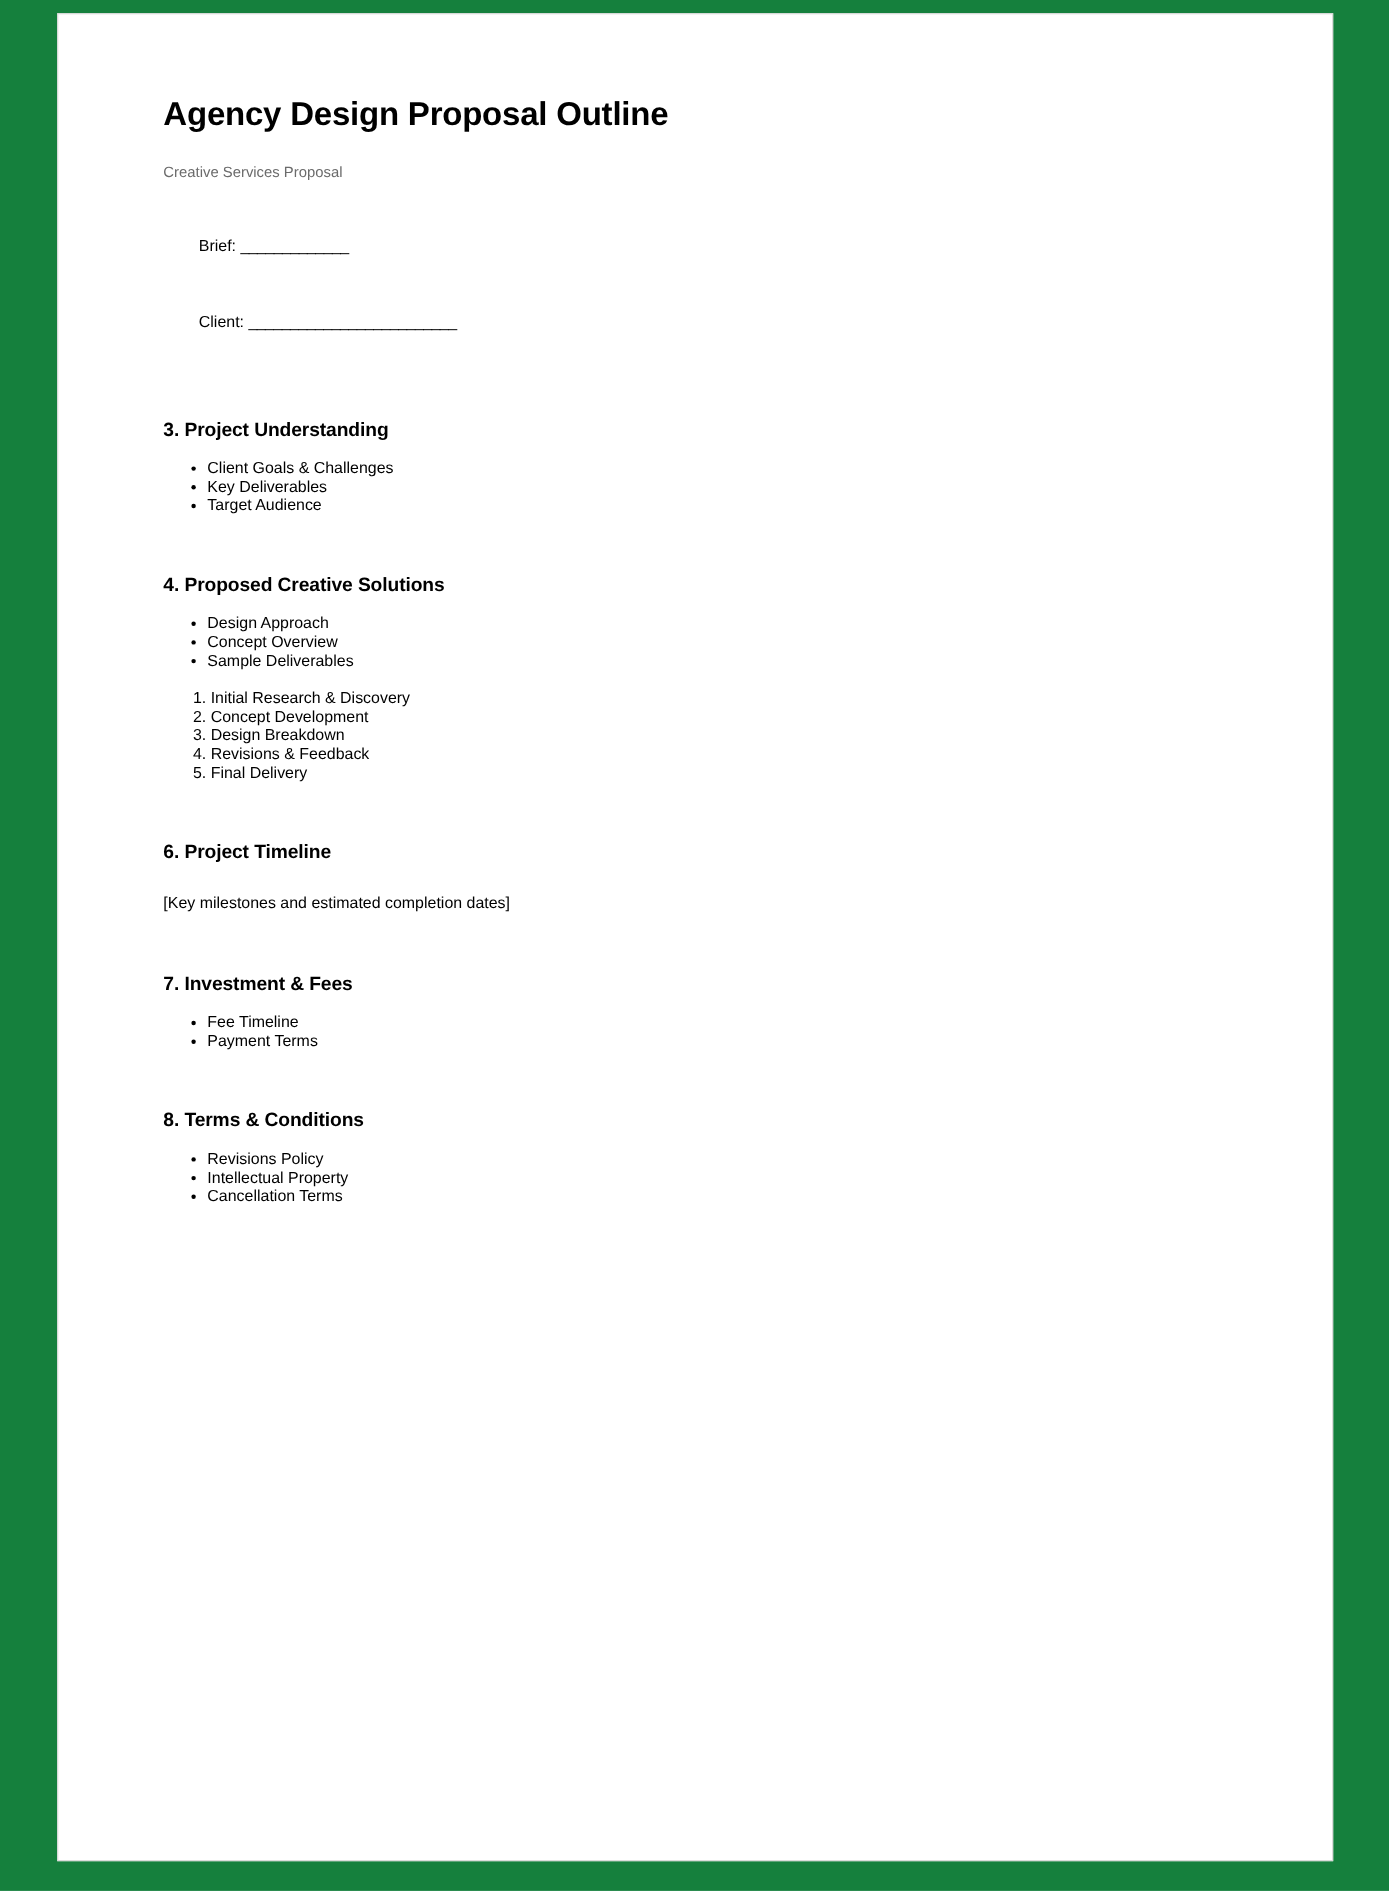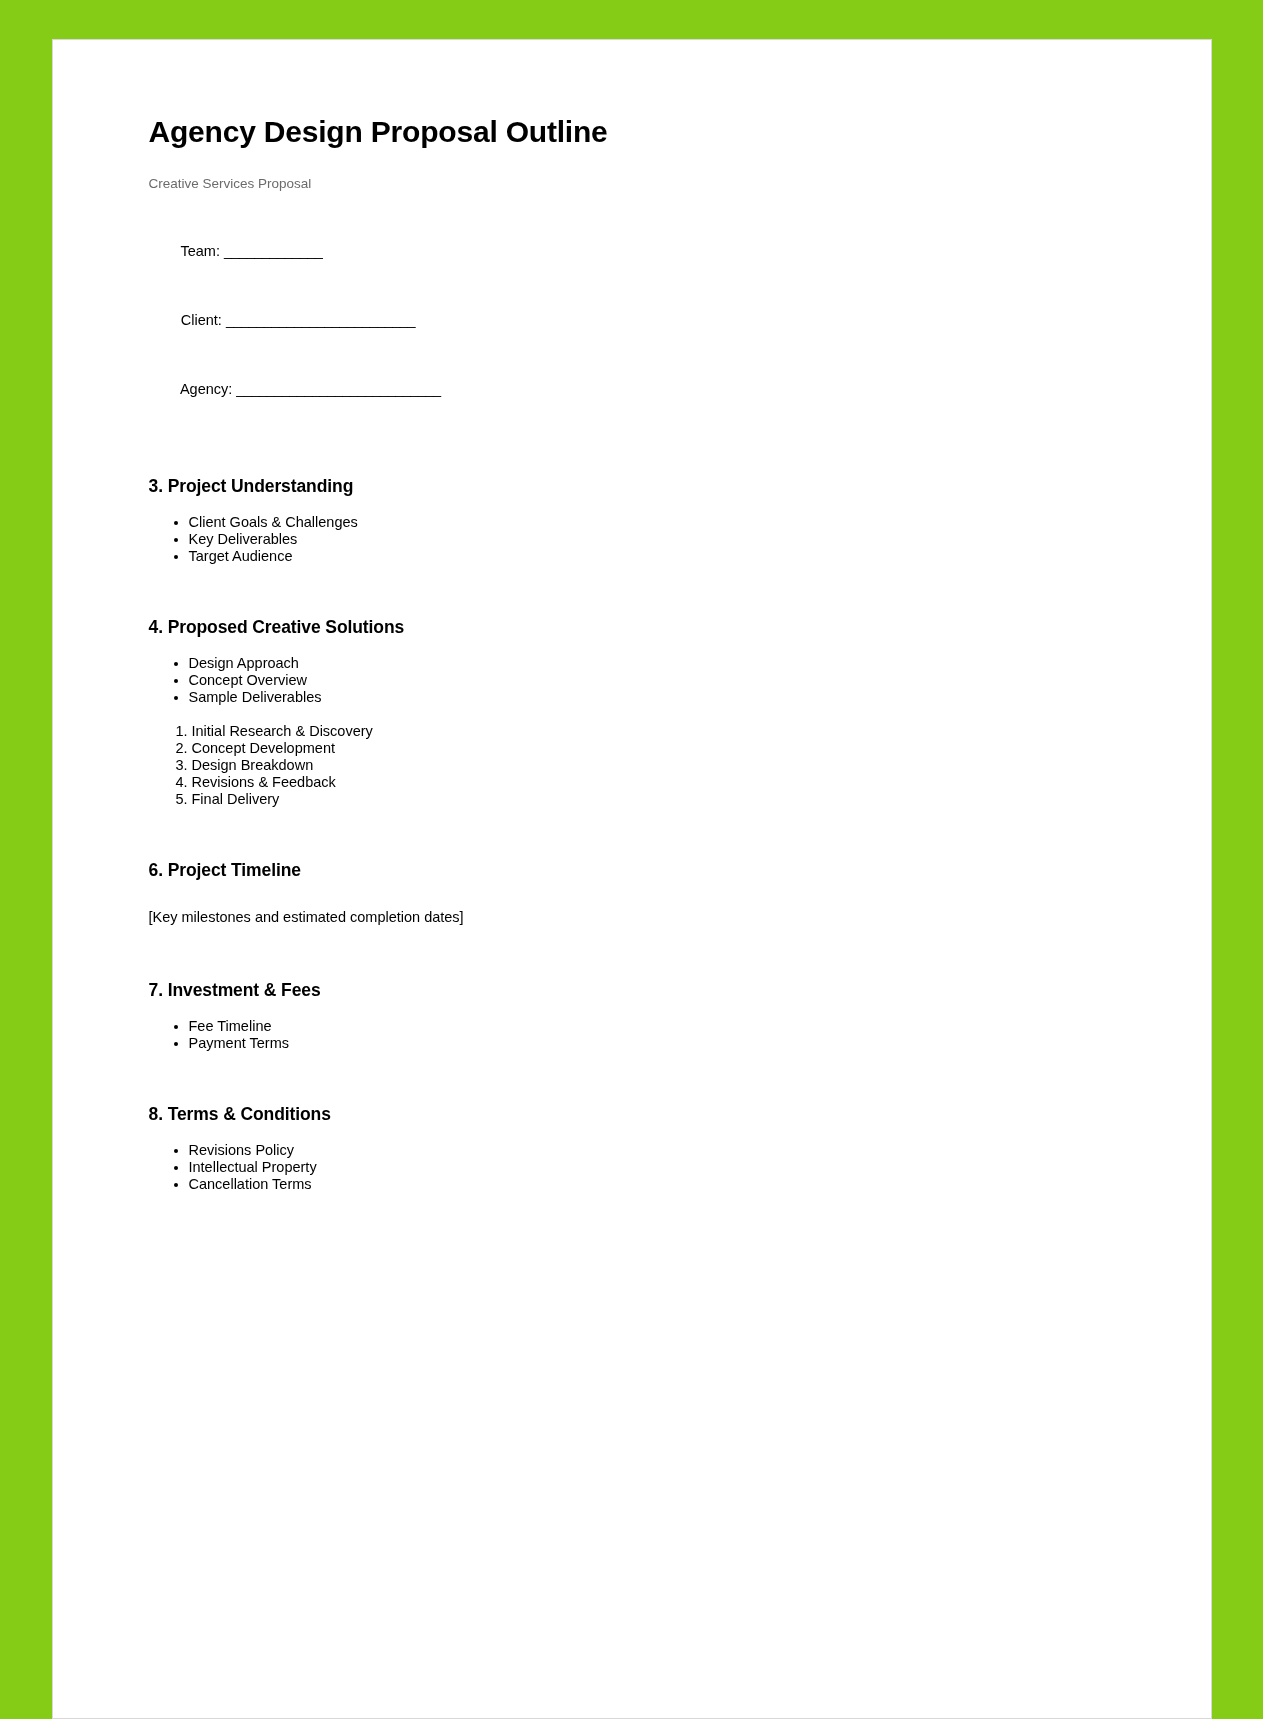--- a/index.html
+++ b/index.html
@@ -9,26 +9,26 @@
     background: #ffffff;
   }
   body {
     font-family: "Liberation Sans", sans-serif;
     color: #000000;
     -webkit-font-smoothing: antialiased;
   }
   .viewport {
     width: 1263px;
     min-height: 1719px;
-    background: #84cc16;
+    background: #15803d;
     position: relative;
     box-sizing: border-box;
     display: flex;
     justify-content: center;
-    align-items: flex-end;
+    align-items: flex-start;
   }
   .page {
     width: 1160px;
     min-height: 1680px;
     background: #ffffff;
     border: 1px solid #d8d8d8;
     box-sizing: border-box;
     padding: 74px 96px 60px 96px;
     margin-top: 12px;
   }
@@ -99,27 +99,24 @@
 
 <div class="viewport">
   <div class="page">
 
     <h1 class="doc-title">Agency Design Proposal Outline</h1>
 
     <p class="doc-subtitle">Creative Services Proposal</p>
 
     <div class="meta-block">
       <div class="meta-line">
-        <span>Team: </span><span class="rule-fill">_____________</span>
+        <span>Brief: </span><span class="rule-fill">_____________</span>
       </div>
       <div class="meta-line">
         <span>Client: </span><span class="rule-fill">_________________________</span>
-      </div>
-      <div class="meta-line">
-        <span>Agency: </span><span class="rule-fill">___________________________</span>
       </div>
     </div>
 
 
 
     <section class="section-block">
       <h2 class="section-heading">3. Project Understanding</h2>
       <ul class="section-list">
         <li>Client Goals &amp; Challenges</li>
         <li>Key Deliverables</li>

